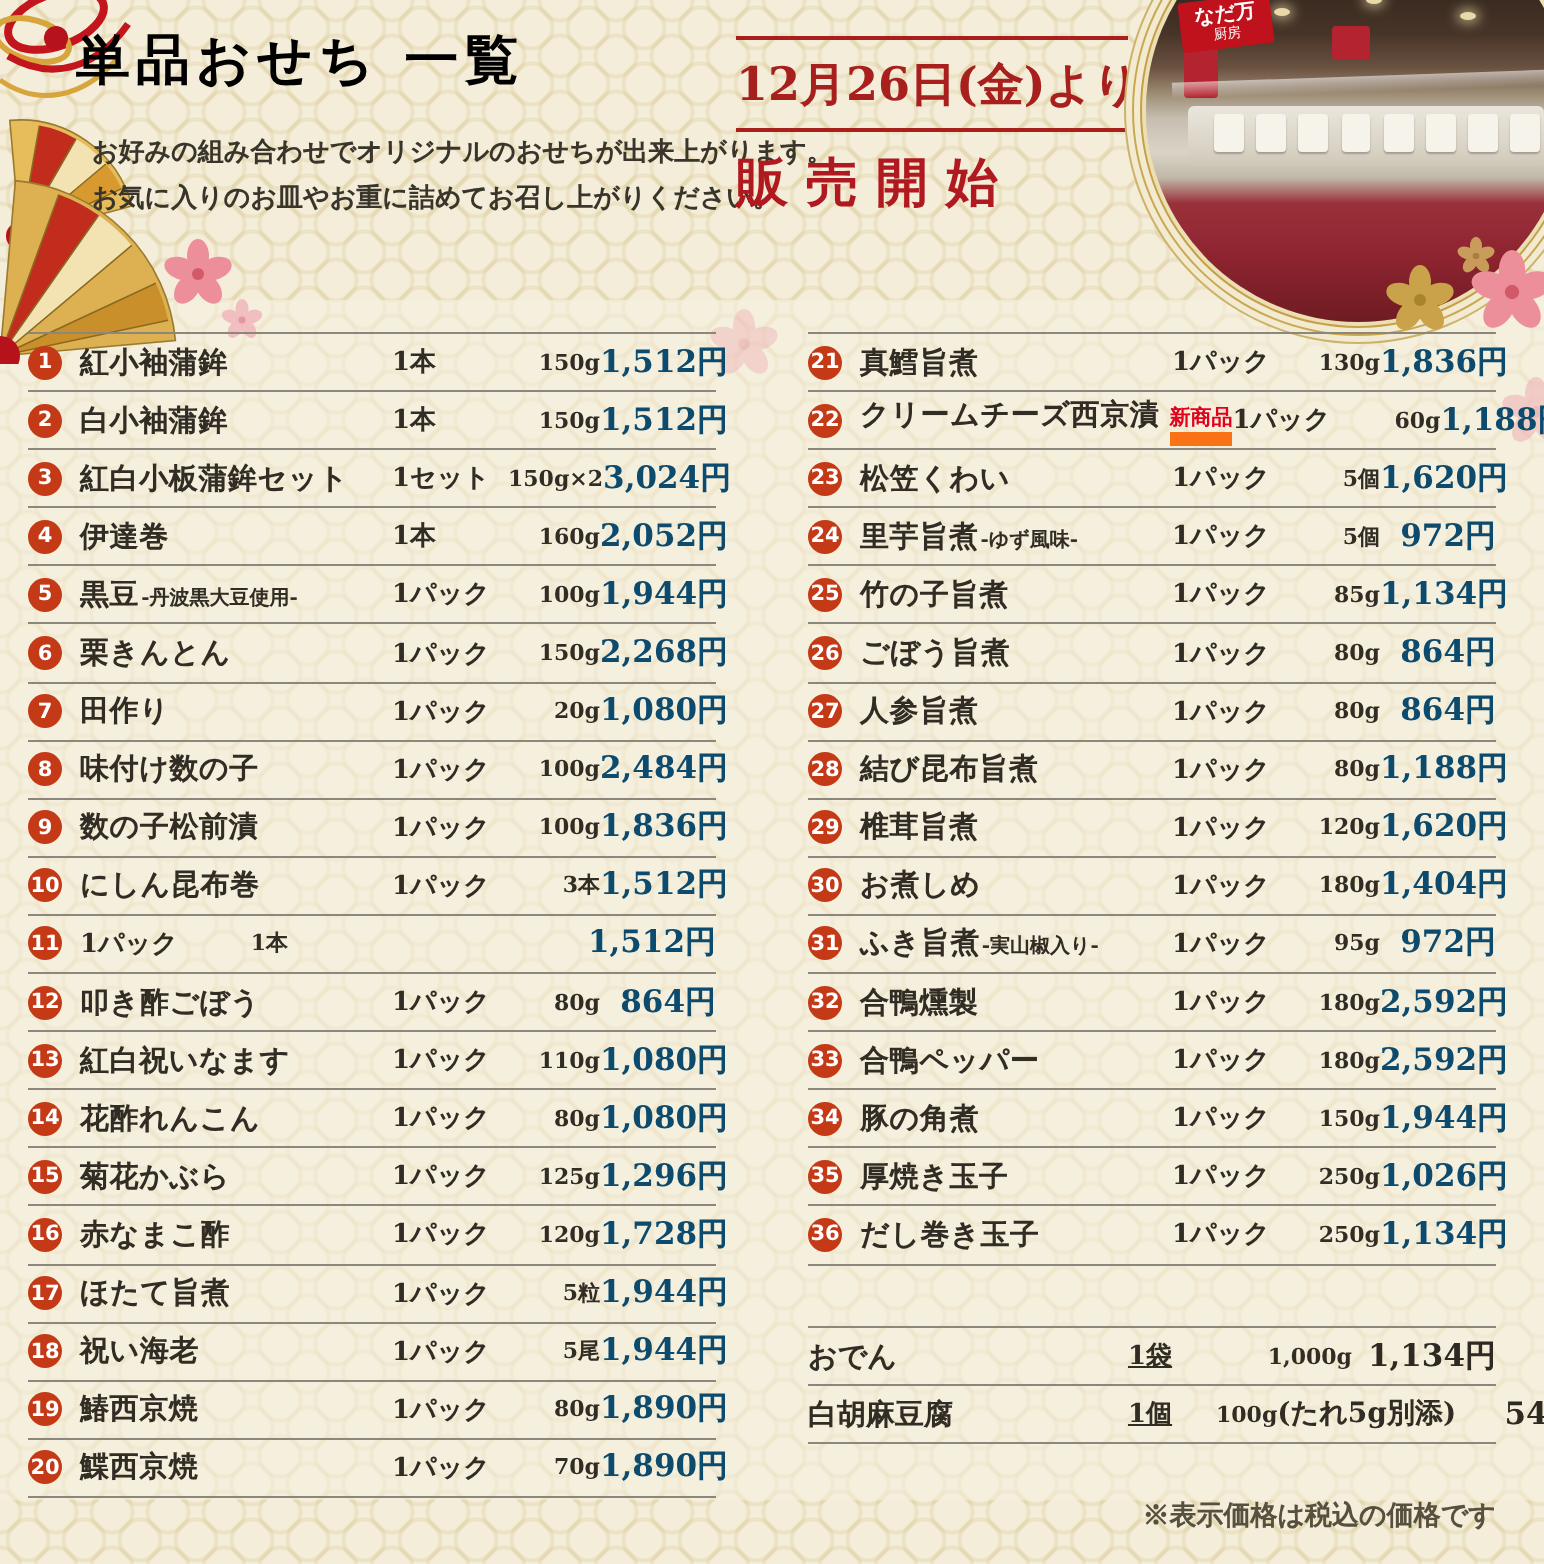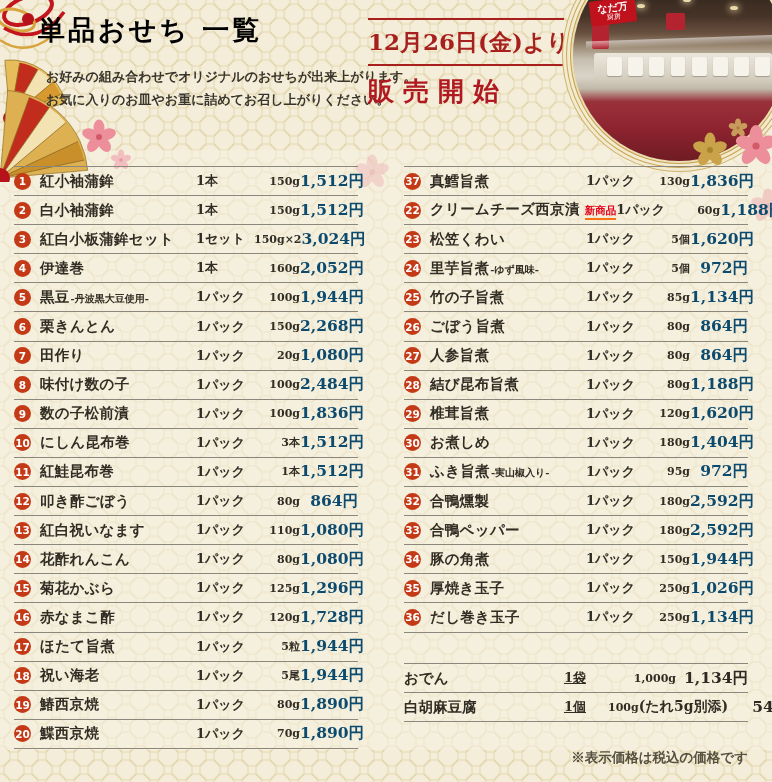--- a/index.html
+++ b/index.html
@@ -51,21 +51,21 @@
   .col-left{left:14px;top:166px;}
   .col-right{left:404px;top:166px;}
   .row{height:29.1px;border-bottom:1px solid #8b877c;display:flex;align-items:center;
     box-sizing:border-box;}
   .badge{flex:0 0 17px;width:17px;height:17px;border-radius:50%;background:#c43a17;color:#fff;
     font-size:10.5px;font-weight:bold;display:flex;align-items:center;justify-content:center;
     margin-right:9px;font-family:"DejaVu Sans","Liberation Sans",sans-serif;}
   .namewrap{flex:0 0 156px;display:flex;align-items:baseline;white-space:nowrap;overflow:visible;}
   .name{font-size:14.5px;font-weight:600;color:#322d24;letter-spacing:.3px;}
   .note{font-size:10px;font-weight:600;color:#322d24;margin-left:1px;}
-  .new{color:#e3001b;font-size:10.5px;font-weight:bold;border-bottom:2px solid #f97316;
+  .new{color:#e3001b;font-size:10.5px;font-weight:bold;border-bottom:7px solid #f97316;
     margin-left:5px;font-family:Liberation Serif, serif;}
   .qty{flex:0 0 58px;font-size:13px;font-weight:600;color:#322d24;white-space:nowrap;}
   .weight{flex:0 0 46px;text-align:right;font-size:11px;font-weight:600;color:#322d24;white-space:nowrap;}
   .price{flex:1 1 auto;text-align:right;font-size:15.5px;font-weight:600;color:#0c4a6e;white-space:nowrap;}
   
   .extras{position:absolute;left:404px;top:663px;width:344px;border-top:1px solid #8b877c;}
   .xname{flex:0 0 160px;font-size:14.5px;font-weight:600;color:#322d24;white-space:nowrap;}
   .xqty{flex:0 0 44px;font-size:13px;font-weight:600;color:#322d24;text-decoration:underline;}
   .xweight{flex:1 1 auto;text-align:right;font-size:11px;font-weight:600;color:#322d24;white-space:nowrap;}
   .xweightnote{font-size:14px;font-weight:600;color:#322d24;}
@@ -314,24 +314,20 @@
         <span class="name">にしん昆布巻</span>
 
       </span>
       <span class="qty">1パック</span>
       <span class="weight">3本</span>
       <span class="price">1,512円</span>
     </div>
 
     <div class="row">
       <span class="badge">11</span>
-      <span class="namewrap">
-        <span class="name">紅鮭昆布巻</span>
-
-      </span>
       <span class="qty">1パック</span>
       <span class="weight">1本</span>
       <span class="price">1,512円</span>
     </div>
 
     <div class="row">
       <span class="badge">12</span>
       <span class="namewrap">
         <span class="name">叩き酢ごぼう</span>
 
@@ -426,21 +422,21 @@
       </span>
       <span class="qty">1パック</span>
       <span class="weight">70g</span>
       <span class="price">1,890円</span>
     </div>
   </div>
 
 <div class="col col-right">
 
     <div class="row">
-      <span class="badge">37</span>
+      <span class="badge">21</span>
       <span class="namewrap">
         <span class="name">真鱈旨煮</span>
 
       </span>
       <span class="qty">1パック</span>
       <span class="weight">130g</span>
       <span class="price">1,836円</span>
     </div>
 
     <div class="row">

